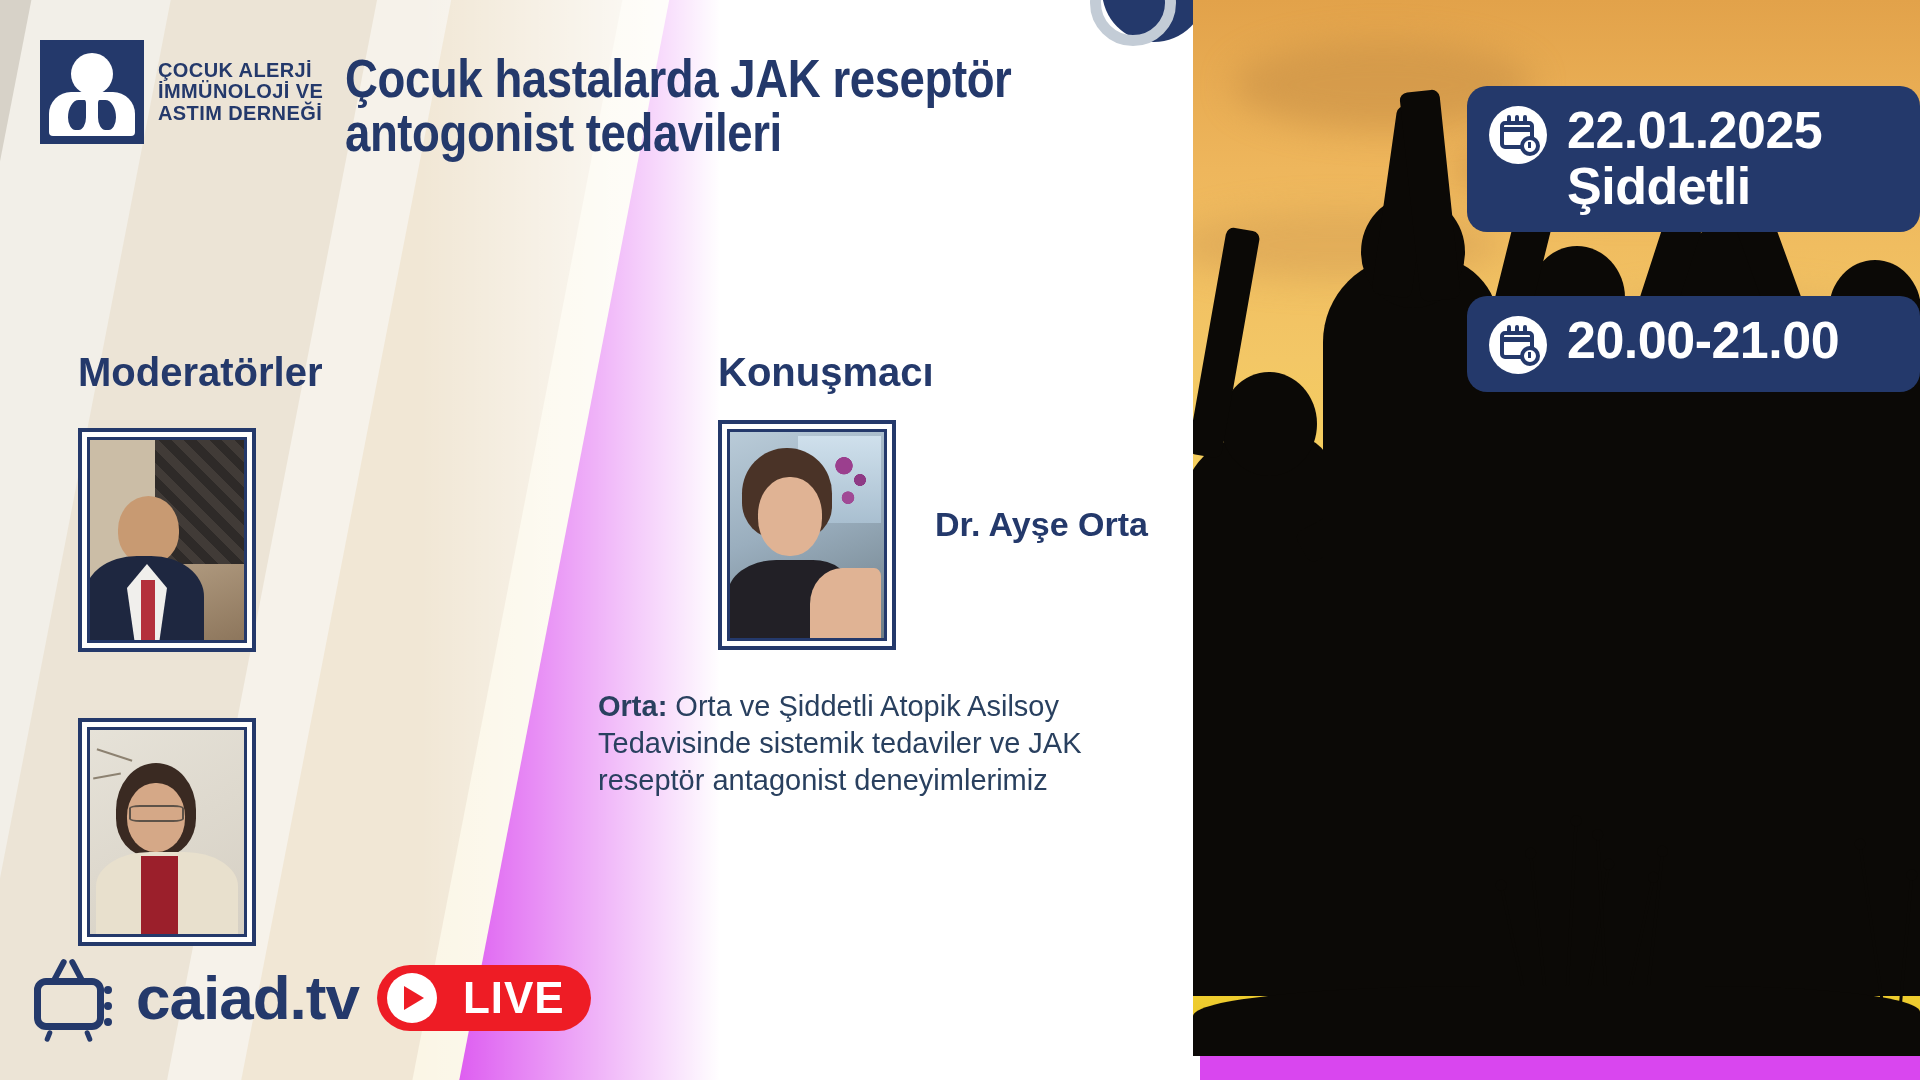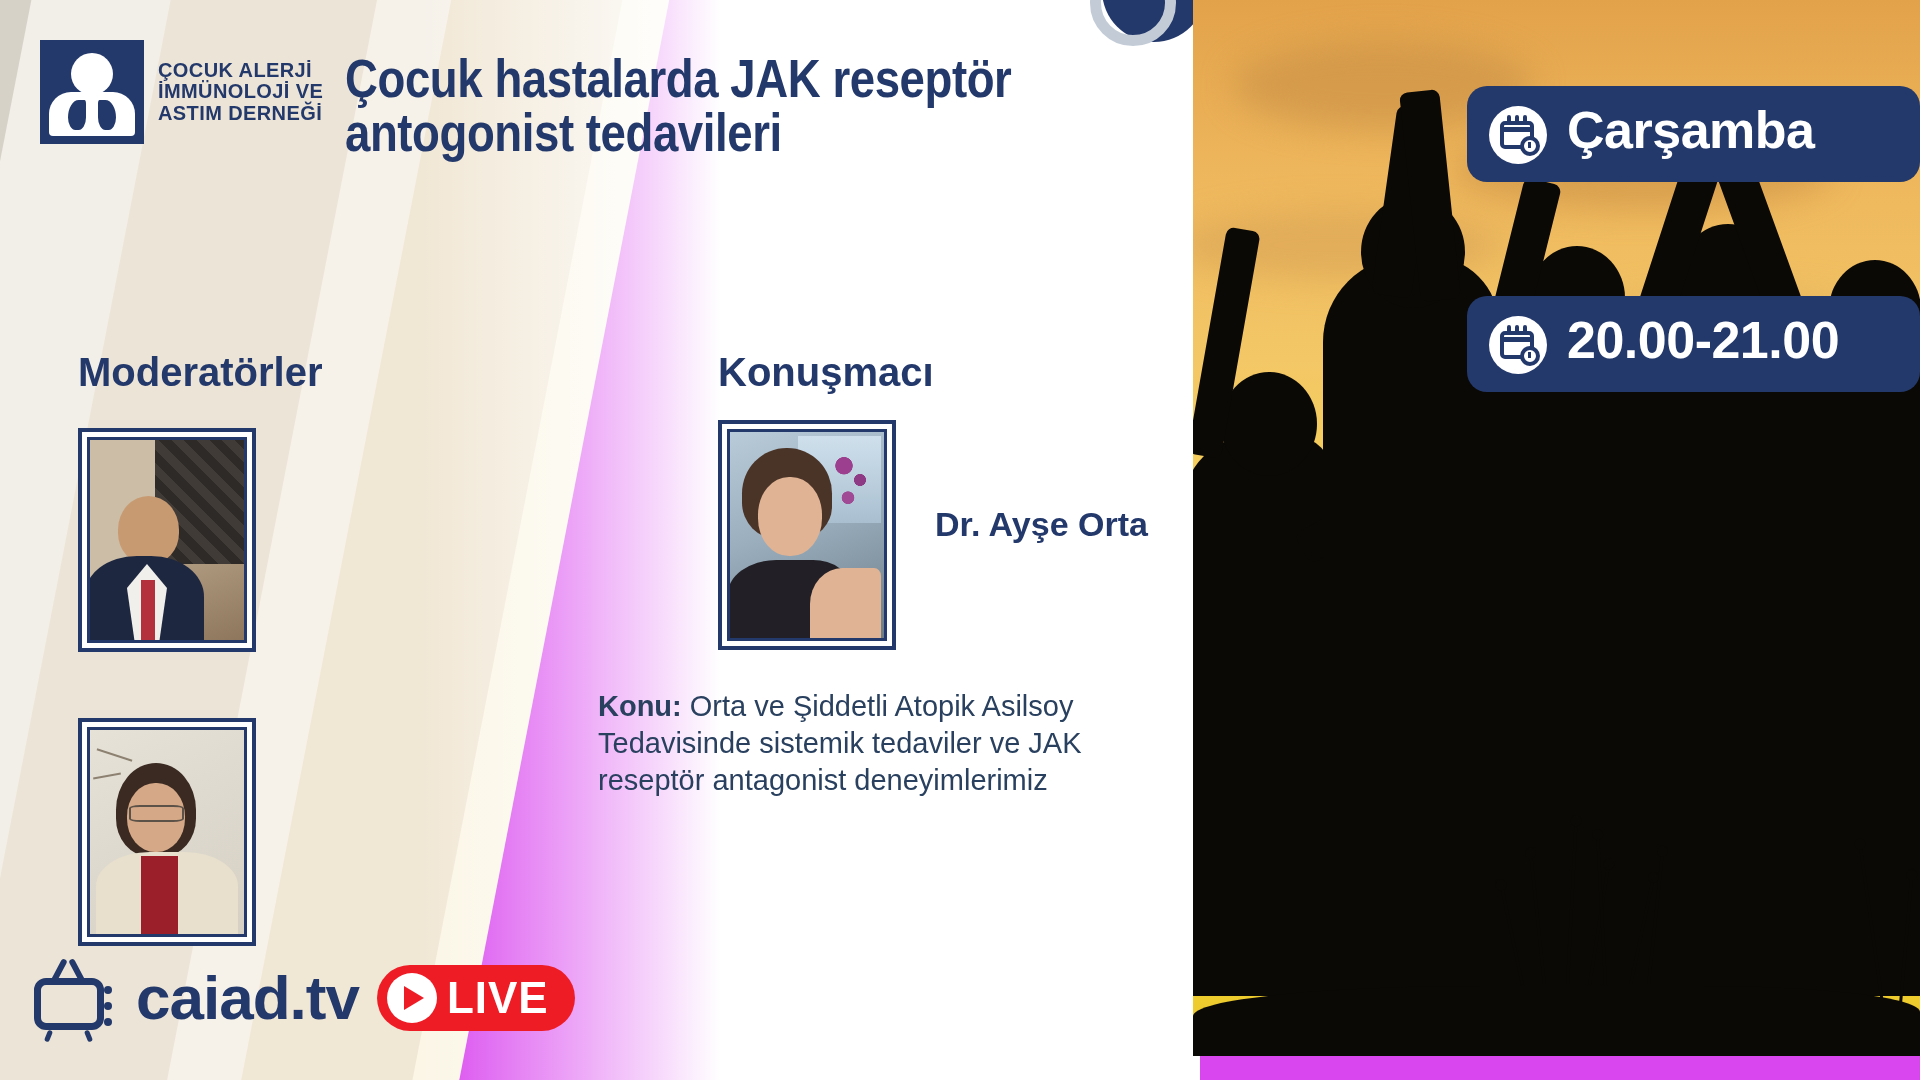--- a/index.html
+++ b/index.html
@@ -133,21 +133,21 @@
       background:#24396b; transform:rotate(28deg); border-radius:3px; }
   .tv-icon .ant2 { position:absolute; left:40px; top:-4px; width:6px; height:26px;
       background:#24396b; transform:rotate(-28deg); border-radius:3px; }
   .tv-icon .knob { position:absolute; right:6px; width:8px; height:8px; border-radius:50%; background:#24396b; }
   .tv-icon .k1 { top:24px; } .tv-icon .k2 { top:40px; } .tv-icon .k3 { top:56px; }
   .tv-icon .leg1, .tv-icon .leg2 { position:absolute; bottom:-8px; width:5px; height:12px;
       background:#24396b; border-radius:3px; }
   .tv-icon .leg1 { left:12px; transform:rotate(22deg); }
   .tv-icon .leg2 { left:52px; transform:rotate(-22deg); }
   .brand { color:#24396b; font-weight:bold; font-size:62px; letter-spacing:-1px; line-height:1; }
-  .live-badge { display:flex; align-items:center; gap:10px; background:#ee1c25;
+  .live-badge { display:flex; align-items:center; gap:26px; background:#ee1c25;
       border-radius:40px; padding:8px 26px 8px 10px; }
   .live-play { width:50px; height:50px; border-radius:50%; background:#fff;
       display:flex; align-items:center; justify-content:center; flex:0 0 auto; }
   .live-play i { display:block; width:0; height:0; margin-left:5px;
       border-left:20px solid #ee1c25; border-top:12px solid transparent; border-bottom:12px solid transparent; }
   .live-text { color:#fff; font-weight:bold; font-size:44px; letter-spacing:1px; line-height:1; }
 
   
   .photo-panel { position:absolute; left:1193px; top:0; width:727px; height:1056px; overflow:hidden;
       background:linear-gradient(180deg,#e2a24a 0%,#eeb65c 16%,#f3c766 34%,#f7d653 55%,#fbe53e 74%,#f6da33 88%,#e8c12a 100%); }
@@ -255,21 +255,21 @@
         <div class="hair"></div>
           <div class="face"></div>
         <div class="top"></div>
           <div class="arm"></div>
       </div>
     </div>
   </div>
   <div class="pname pname-ayse">Dr. Ayşe Orta</div>
 
   <div class="topic">
-    <b>Konu:</b><span> Orta ve Şiddetli Atopik Asilsoy Tedavisinde sistemik tedaviler ve JAK reseptör antagonist deneyimlerimiz</span>
+    <b>Orta:</b><span> Orta ve Şiddetli Atopik Asilsoy Tedavisinde sistemik tedaviler ve JAK reseptör antagonist deneyimlerimiz</span>
   </div>
 
   <div class="footer">
     <div class="tv-icon">
       <div class="ant1"></div>
         <div class="ant2"></div>
       <div class="screen"></div>
       <div class="knob k1"></div>
         <div class="knob k2"></div>
         <div class="knob k3"></div>
@@ -329,21 +329,22 @@
 
   <div class="badge badge-date">
     <div class="cal">
       <div class="t1"></div>
         <div class="t2"></div>
         <div class="t3"></div>
       <div class="body"></div>
         <div class="clk"></div>
     </div>
     <div class="txt">
-      <div>Çarşamba</div>
+      <div>22.01.2025</div>
+      <div>Şiddetli</div>
     </div>
   </div>
 
   <div class="badge badge-time">
     <div class="cal">
       <div class="t1"></div>
         <div class="t2"></div>
         <div class="t3"></div>
       <div class="body"></div>
         <div class="clk"></div>

